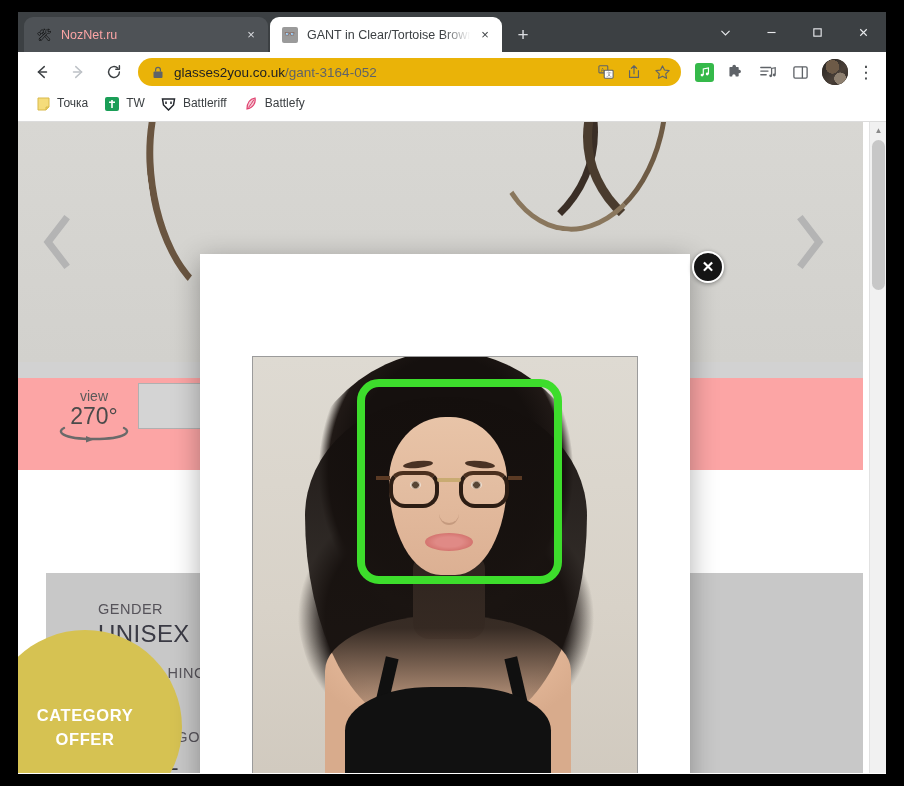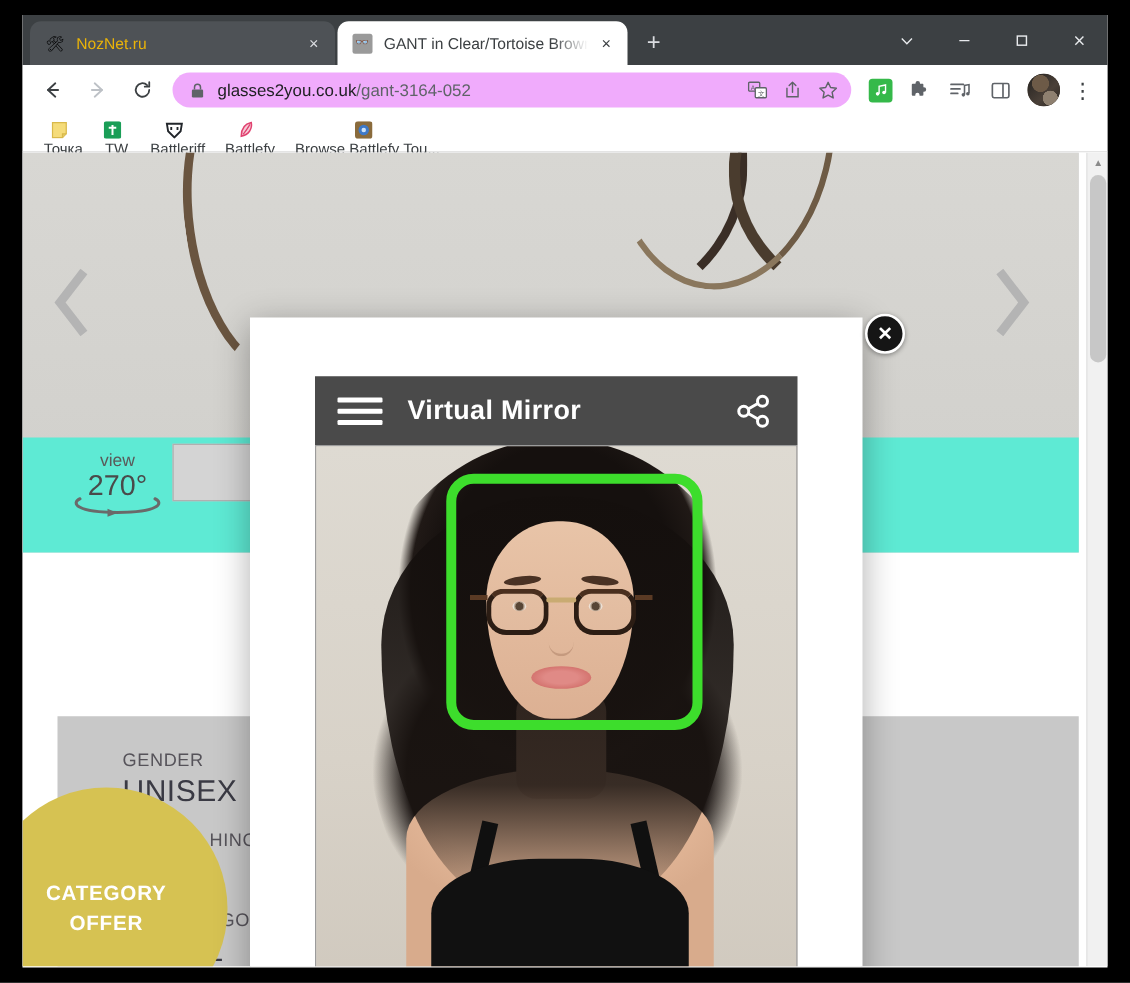--- a/index.html
+++ b/index.html
@@ -62,21 +62,21 @@
     border-radius: 2px;
     color: #dddddd;
     font-size: 9px;
   }
   .tab-title {
     font-size: 12.5px;
     white-space: nowrap;
     overflow: hidden;
     flex: 1 1 auto;
   }
-  .tab.inactive .tab-title { color: #eab308; }
+  .tab.inactive .tab-title { color: #fca5a5; }
   .tab.active .tab-title {
     color: #3c4043;
     -webkit-mask-image: linear-gradient(to right, #000 82%, transparent 99%);
             mask-image: linear-gradient(to right, #000 82%, transparent 99%);
   }
   .tab-close {
     width: 18px; height: 18px;
     flex: 0 0 18px;
     margin-left: 4px;
     display: flex; align-items: center; justify-content: center;
@@ -125,21 +125,21 @@
     display: flex; align-items: center; justify-content: center;
     border-radius: 50%;
     color: #3c4043;
   }
   .navbtn.disabled { color: #bdc1c6; }
 
   .omnibox {
     flex: 1 1 auto;
     height: 28px;
     margin: 0 8px 0 6px;
-    background: #f0abfc;
+    background: #eab308;
     border-radius: 14px;
     display: flex;
     align-items: center;
     padding: 0 6px 0 14px;
     position: relative;
   }
   .lockicon { margin-right: 10px; display: flex; color: #5f6368; }
   .url {
     font-size: 13.5px;
     color: #5f6368;
@@ -196,26 +196,25 @@
   
   .bookmarks {
     height: 30px;
     background: #ffffff;
     display: flex;
     align-items: center;
     padding: 0 10px;
     border-bottom: 1px solid #dcdcdc;
   }
   .bm {
-    display: flex; align-items: center;
+    display: flex; align-items: flex-start;
     height: 22px;
     padding: 0 7px;
     border-radius: 4px;
     margin-right: 2px;
-    flex-direction: column;
   }
   .bm-ico {
     width: 16px; height: 16px;
     margin-right: 6px;
     flex: 0 0 16px;
     display: flex; align-items: center; justify-content: center;
     font-size: 11px;
   }
   .bm-label {
     font-size: 12px;
@@ -283,23 +282,23 @@
     width: 70px;
     display: flex; align-items: center; justify-content: center;
     color: #b4b4b4;
   }
   .hero-nav.left { left: 4px; }
   .hero-nav.right { right: 18px; }
 
   
   .actionrow {
     position: absolute;
-    left: 0; top: 228px;
+    left: 0; top: 256px;
     width: 845px; height: 92px;
-    background: #5eead4;
+    background: #fca5a5;
   }
   .view360 {
     position: absolute;
     left: 37px; top: 10px;
     width: 78px;
     text-align: center;
     color: #4f4f4f;
   }
   .view360 .v-txt { font-size: 14px; line-height: 16px; color: #5a5a5a; }
   .view360 .v-num { font-size: 23px; line-height: 25px; color: #4a4a4a; }
@@ -739,30 +738,20 @@
       </div>
       <div class="bm">
         <span class="bm-ico">
           <svg width="14" height="14" viewBox="0 0 14 14">
               <path d="M3 12C3 6 6 2 11 1c1 5-2 10-8 11z" fill="#f6c9d5" stroke="#e0416f" stroke-width="1.2"></path>
               <path d="M4.5 10.5C6.5 8 8.5 5 10 2.5" stroke="#e0416f" stroke-width="1"></path>
             </svg>
         </span>
         <span class="bm-label">Battlefy</span>
       </div>
-      <div class="bm">
-        <span class="bm-ico">
-          <svg width="14" height="14" viewBox="0 0 14 14">
-              <rect width="14" height="14" rx="2.5" fill="#8a6b3c"></rect>
-              <circle cx="7" cy="7" r="4.2" fill="#3e79c8"></circle>
-              <circle cx="7" cy="7" r="1.8" fill="#cfe3f7"></circle>
-            </svg>
-        </span>
-        <span class="bm-label">Browse Battlefy Tou...</span>
-      </div>
     </div>
 
     <div class="viewport">
 
       <div class="hero">
         <div class="hero-photo">
           <span class="frame-arc arc-a"></span>
           <span class="frame-arc arc-b"></span>
           <span class="frame-arc arc-c"></span>
           <span class="frame-arc arc-d"></span>
@@ -813,36 +802,20 @@
       </div>
 
       <div class="pagescroll">
         <div class="ps-arrow">▲</div>
         <div class="ps-thumb"></div>
       </div>
 
       <div class="overlay"></div>
 
       <div class="modal">
-        <div class="modal-header">
-          <span class="hamburger">
-              <i></i>
-              <i></i>
-              <i></i>
-            </span>
-          <span class="modal-title">Virtual Mirror</span>
-          <span class="share-icon">
-            <svg width="30" height="30" viewBox="0 0 30 30">
-              <circle cx="22" cy="7" r="4" fill="none" stroke="#fff" stroke-width="2.4"></circle>
-              <circle cx="22" cy="23" r="4" fill="none" stroke="#fff" stroke-width="2.4"></circle>
-              <circle cx="7" cy="15" r="4" fill="none" stroke="#fff" stroke-width="2.4"></circle>
-              <path d="M10.6 13.2l8-4.6M10.6 16.8l8 4.6" stroke="#fff" stroke-width="2.4"></path>
-            </svg>
-          </span>
-        </div>
 
         <div class="mirror">
           <div class="m-bg"></div>
           <div class="m-hair"></div>
           <div class="m-chest"></div>
           <div class="m-neck"></div>
           <div class="m-hair2"></div>
           <div class="m-face"></div>
           <div class="m-brow-l"></div>
           <div class="m-brow-r"></div>

